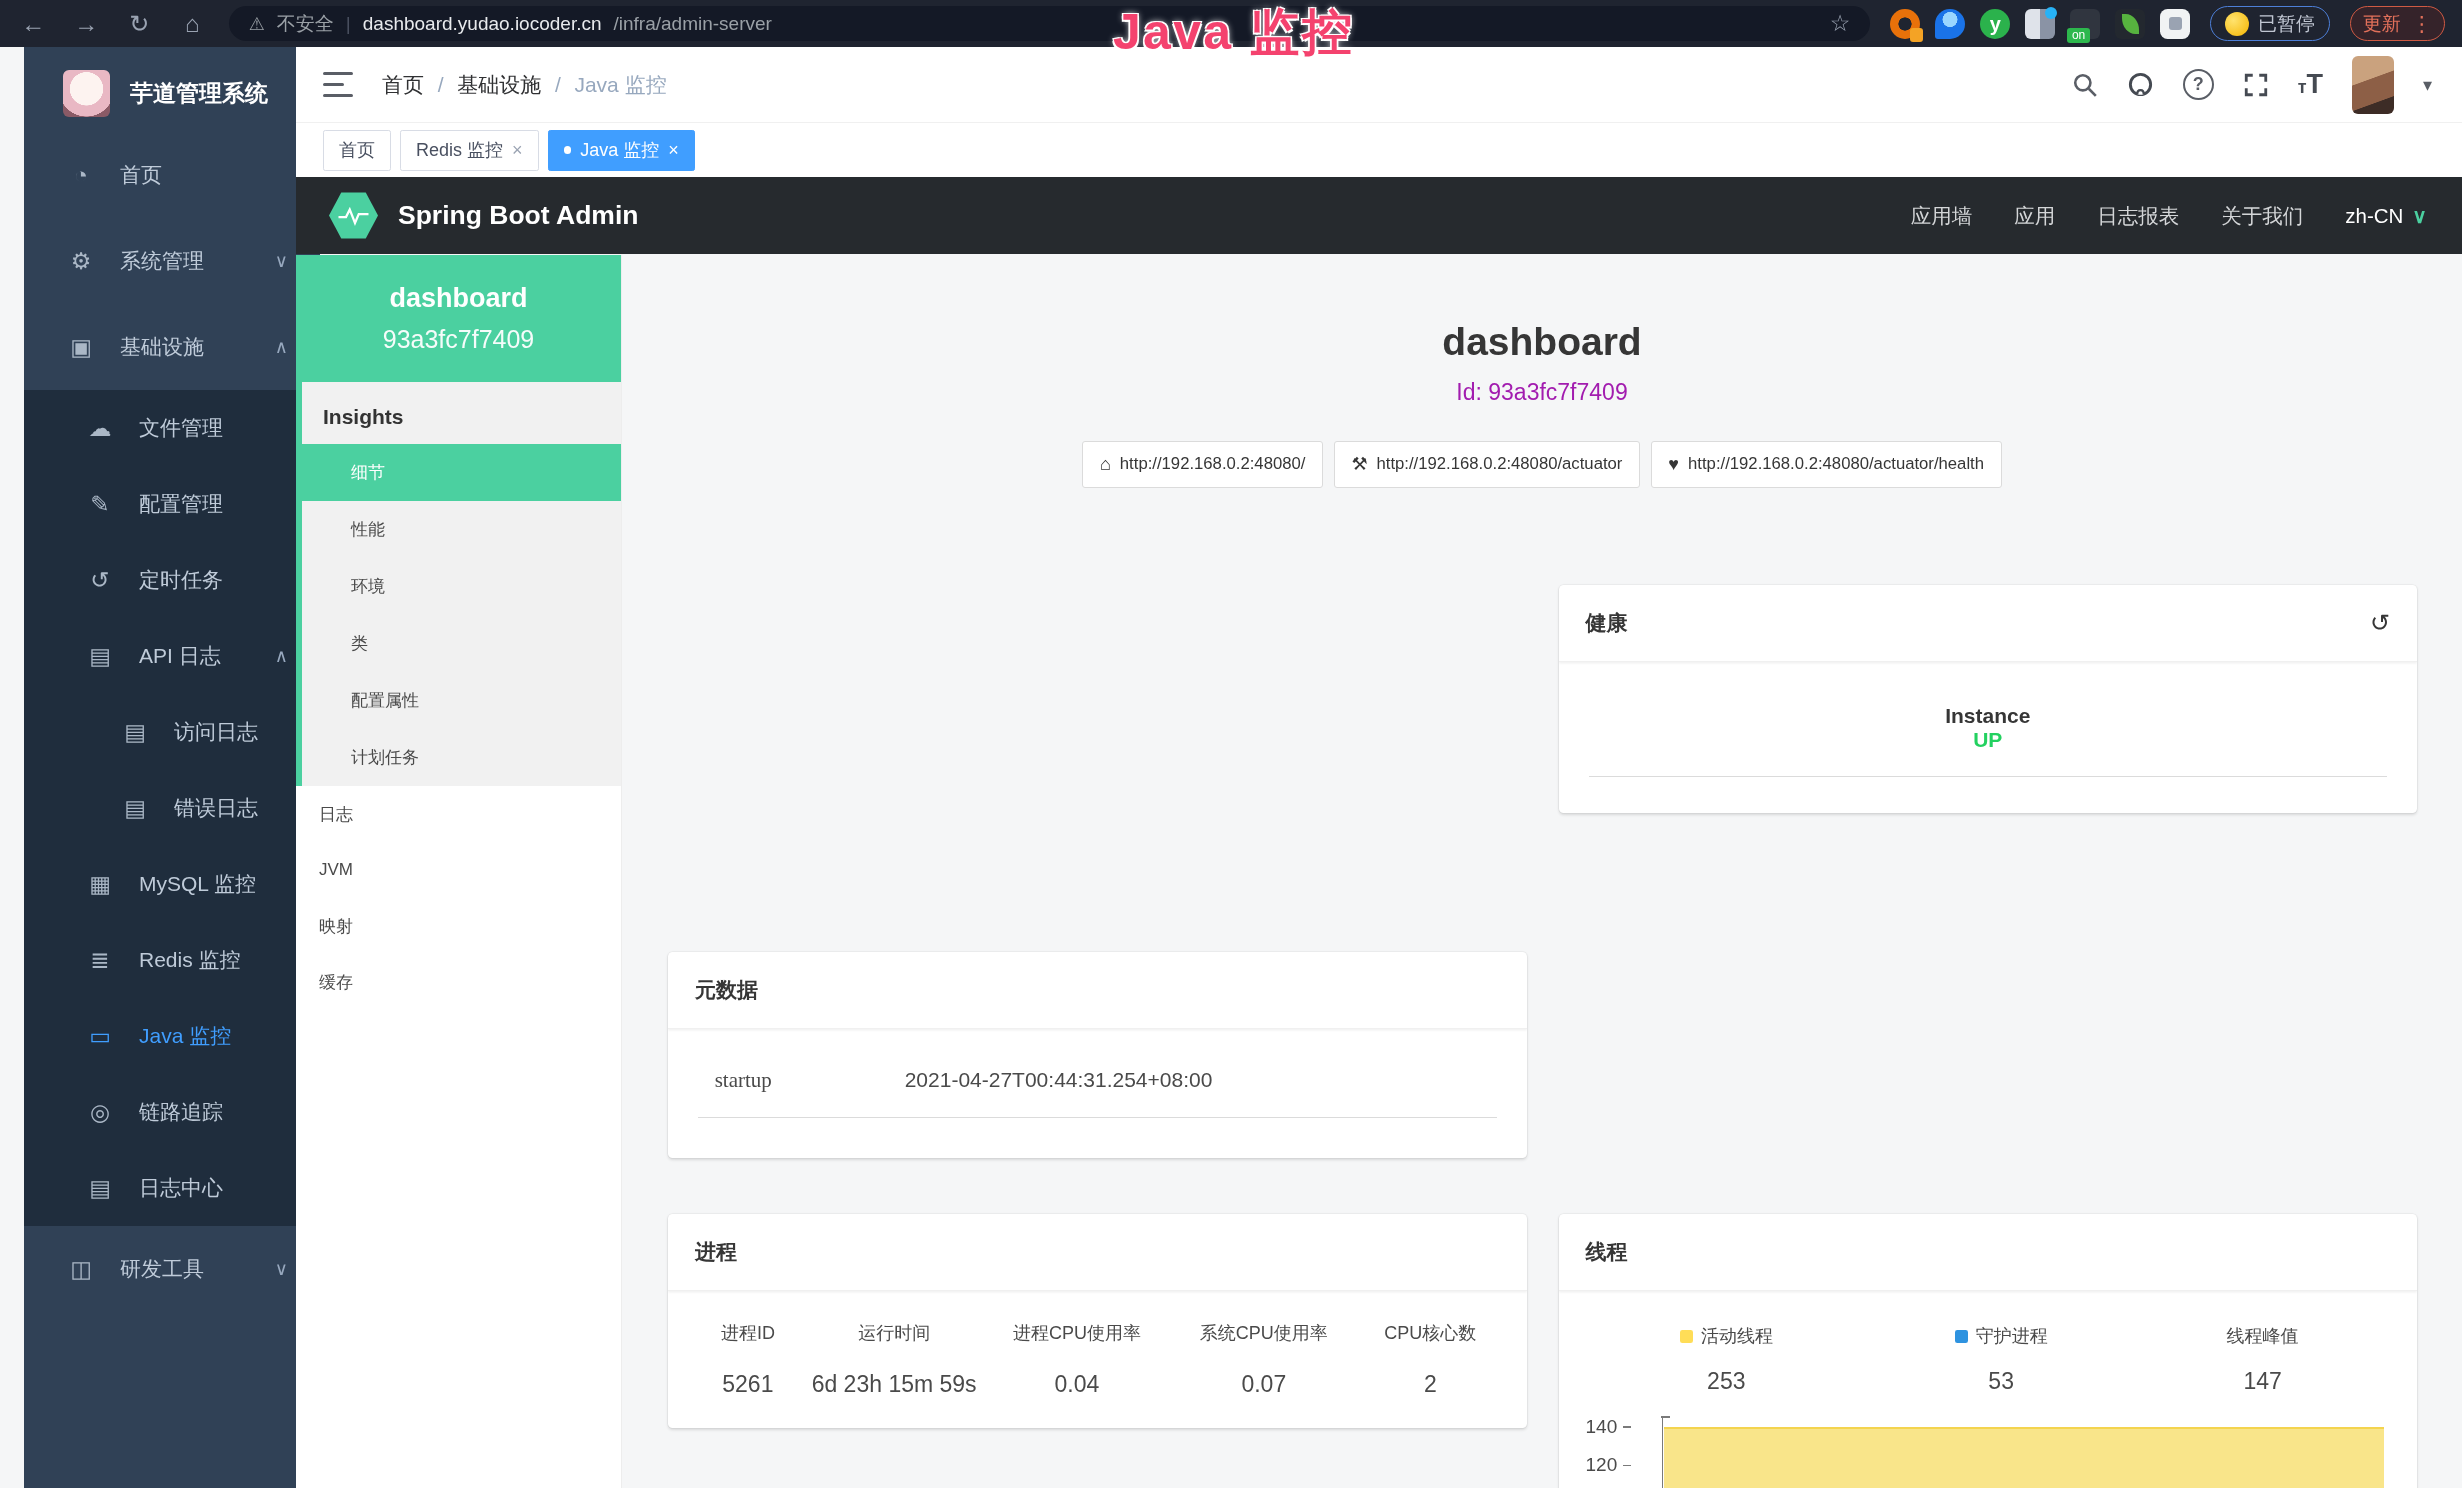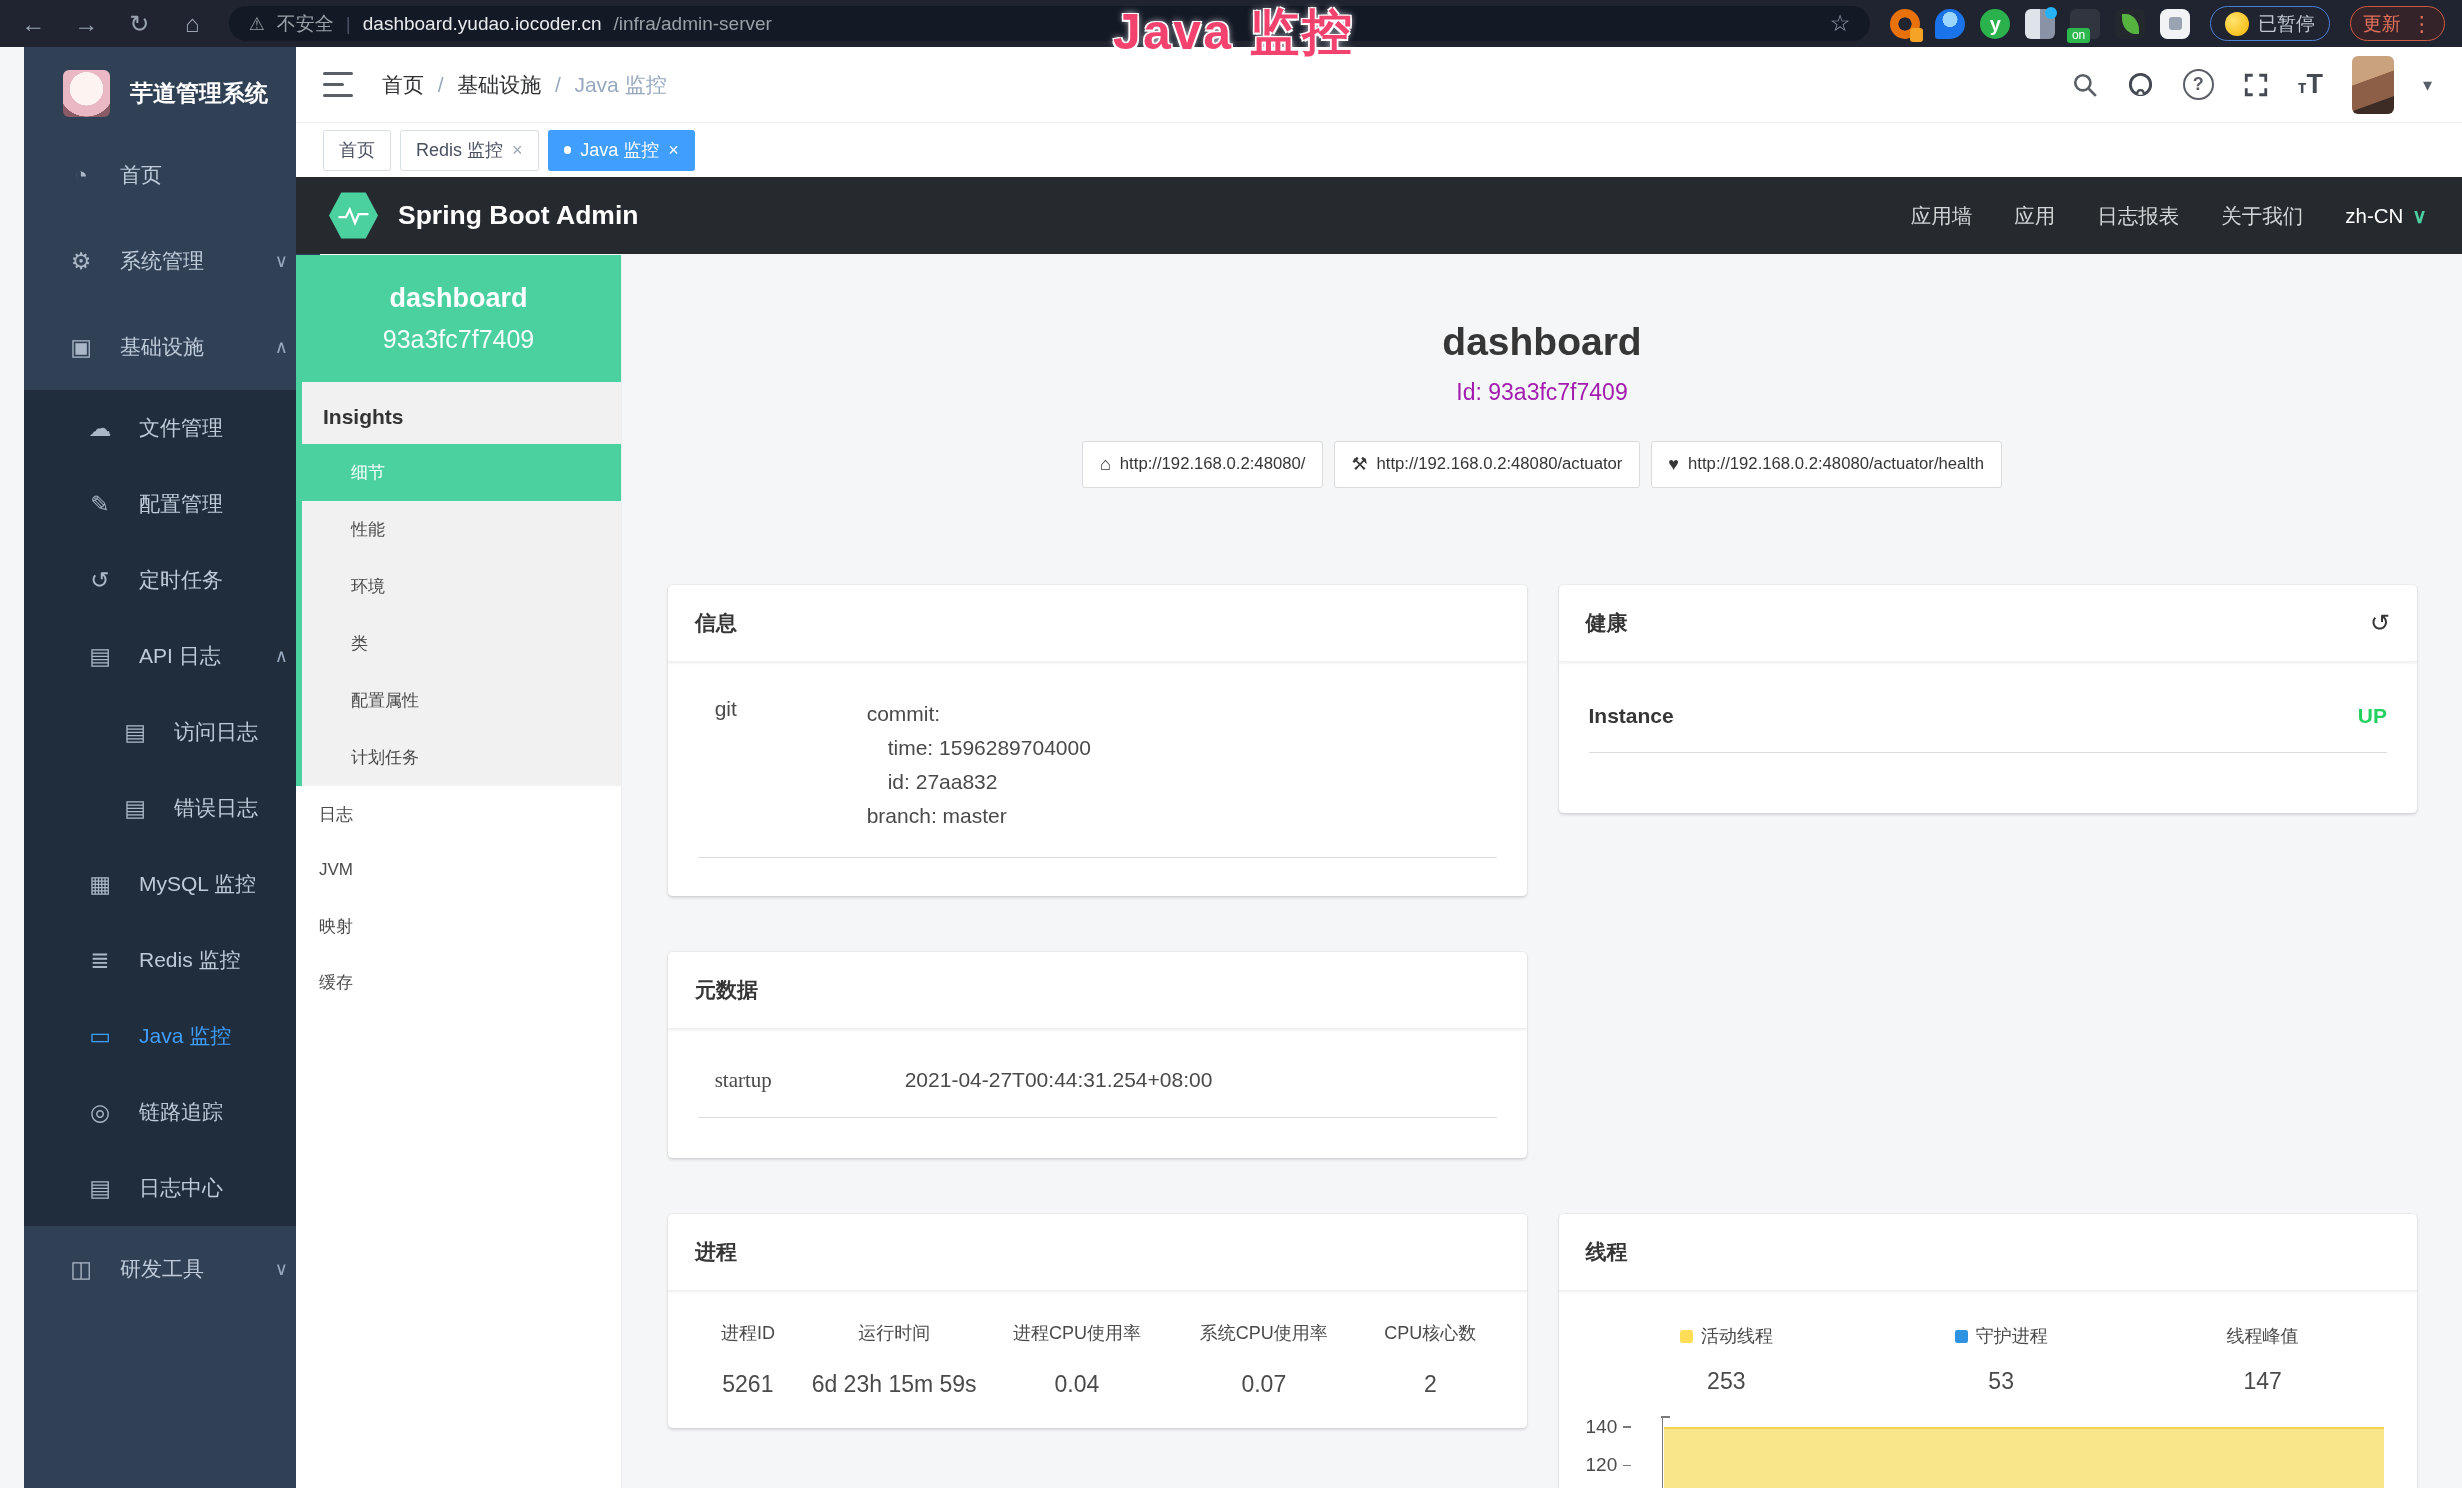--- a/index.html
+++ b/index.html
@@ -141,21 +141,21 @@
   .card.threads{grid-row:3;grid-column:2;height:326px;}
 
   .info-body{padding:35px 30px 0;}
   .kv-row{display:flex;}
   .kv-label{width:152px;padding-left:16.7px;font-size:21px;color:#4a4a4a;flex:0 0 auto;}
   .kv-value{font-size:21px;color:#4a4a4a;line-height:1.62;}
   .kv-value .ind{padding-left:21px;}
   .divider{border-bottom:1.5px solid #dbdbdb;margin-top:24px;}
 
   .health-body{padding:42px 30px 0;}
-  .health-row{display:flex;align-items:center;justify-content:space-between;font-size:21px;}
+  .health-row{display:flex;align-items:center;justify-content:space-between;font-size:21px;flex-direction:column;}
   .health-name{font-weight:700;color:#363636;}
   .health-status{font-weight:700;color:#23d160;}
 
   .meta-body{padding:39px 30px 0;}
   .meta-row{display:flex;font-size:21px;color:#4a4a4a;}
   .meta-label{width:190px;padding-left:16.7px;flex:0 0 auto;font-family:Liberation Serif, serif;}
 
   .process-body{padding:30px 23px 0;}
   .ptable{display:grid;grid-template-columns:14% 22% 23% 23% 18%;row-gap:26px;text-align:center;}
   .pth{font-size:18px;color:#4a4a4a;}
@@ -400,37 +400,20 @@
         <span>http://192.168.0.2:48080/actuator</span>
       </div>
       <div class="link-btn">
         <span class="li">♥</span>
         <span>http://192.168.0.2:48080/actuator/health</span>
       </div>
     </div>
 
     <div class="cards">
 
-      <div class="card info">
-        <div class="card-header">
-          <span>信息</span>
-        </div>
-        <div class="info-body">
-          <div class="kv-row">
-            <div class="kv-label">git</div>
-            <div class="kv-value">
-              <div>commit:</div>
-              <div class="ind">time: 1596289704000</div>
-              <div class="ind">id: 27aa832</div>
-              <div>branch: master</div>
-            </div>
-          </div>
-          <div class="divider"></div>
-        </div>
-      </div>
 
       <div class="card health">
         <div class="card-header">
           <span>健康</span>
           <span class="hist">↺</span>
         </div>
         <div class="health-body">
           <div class="health-row">
             <span class="health-name">Instance</span>
             <span class="health-status">UP</span>

